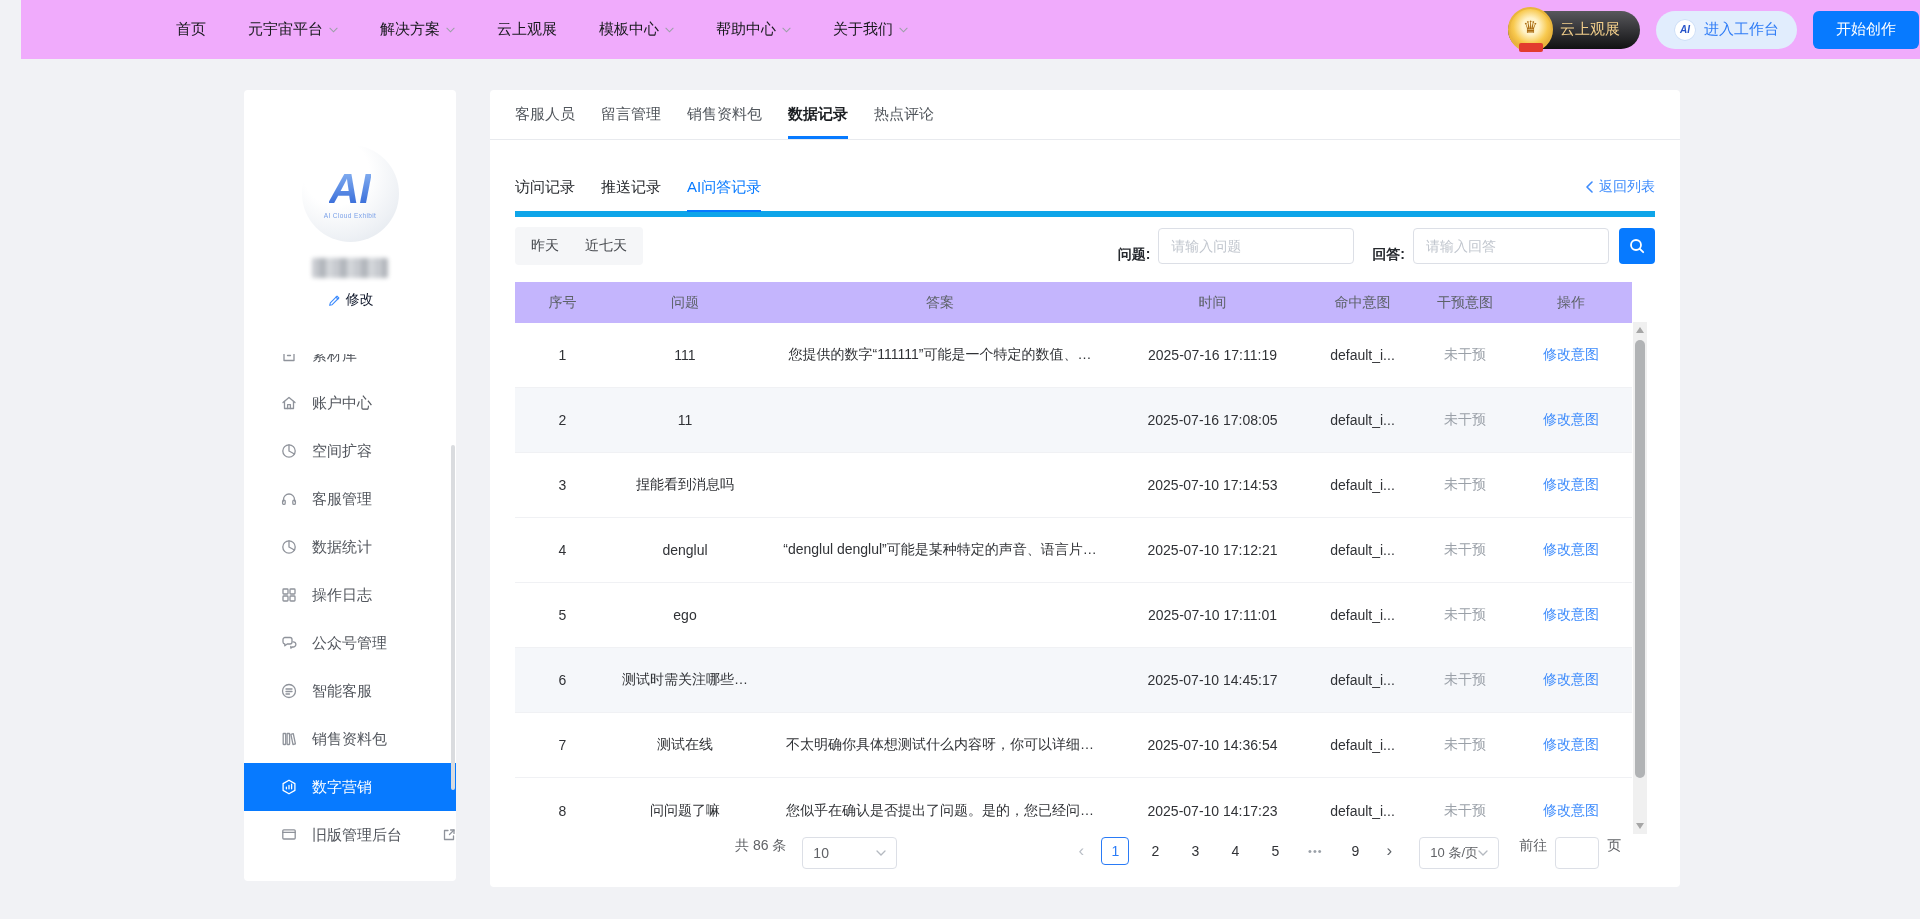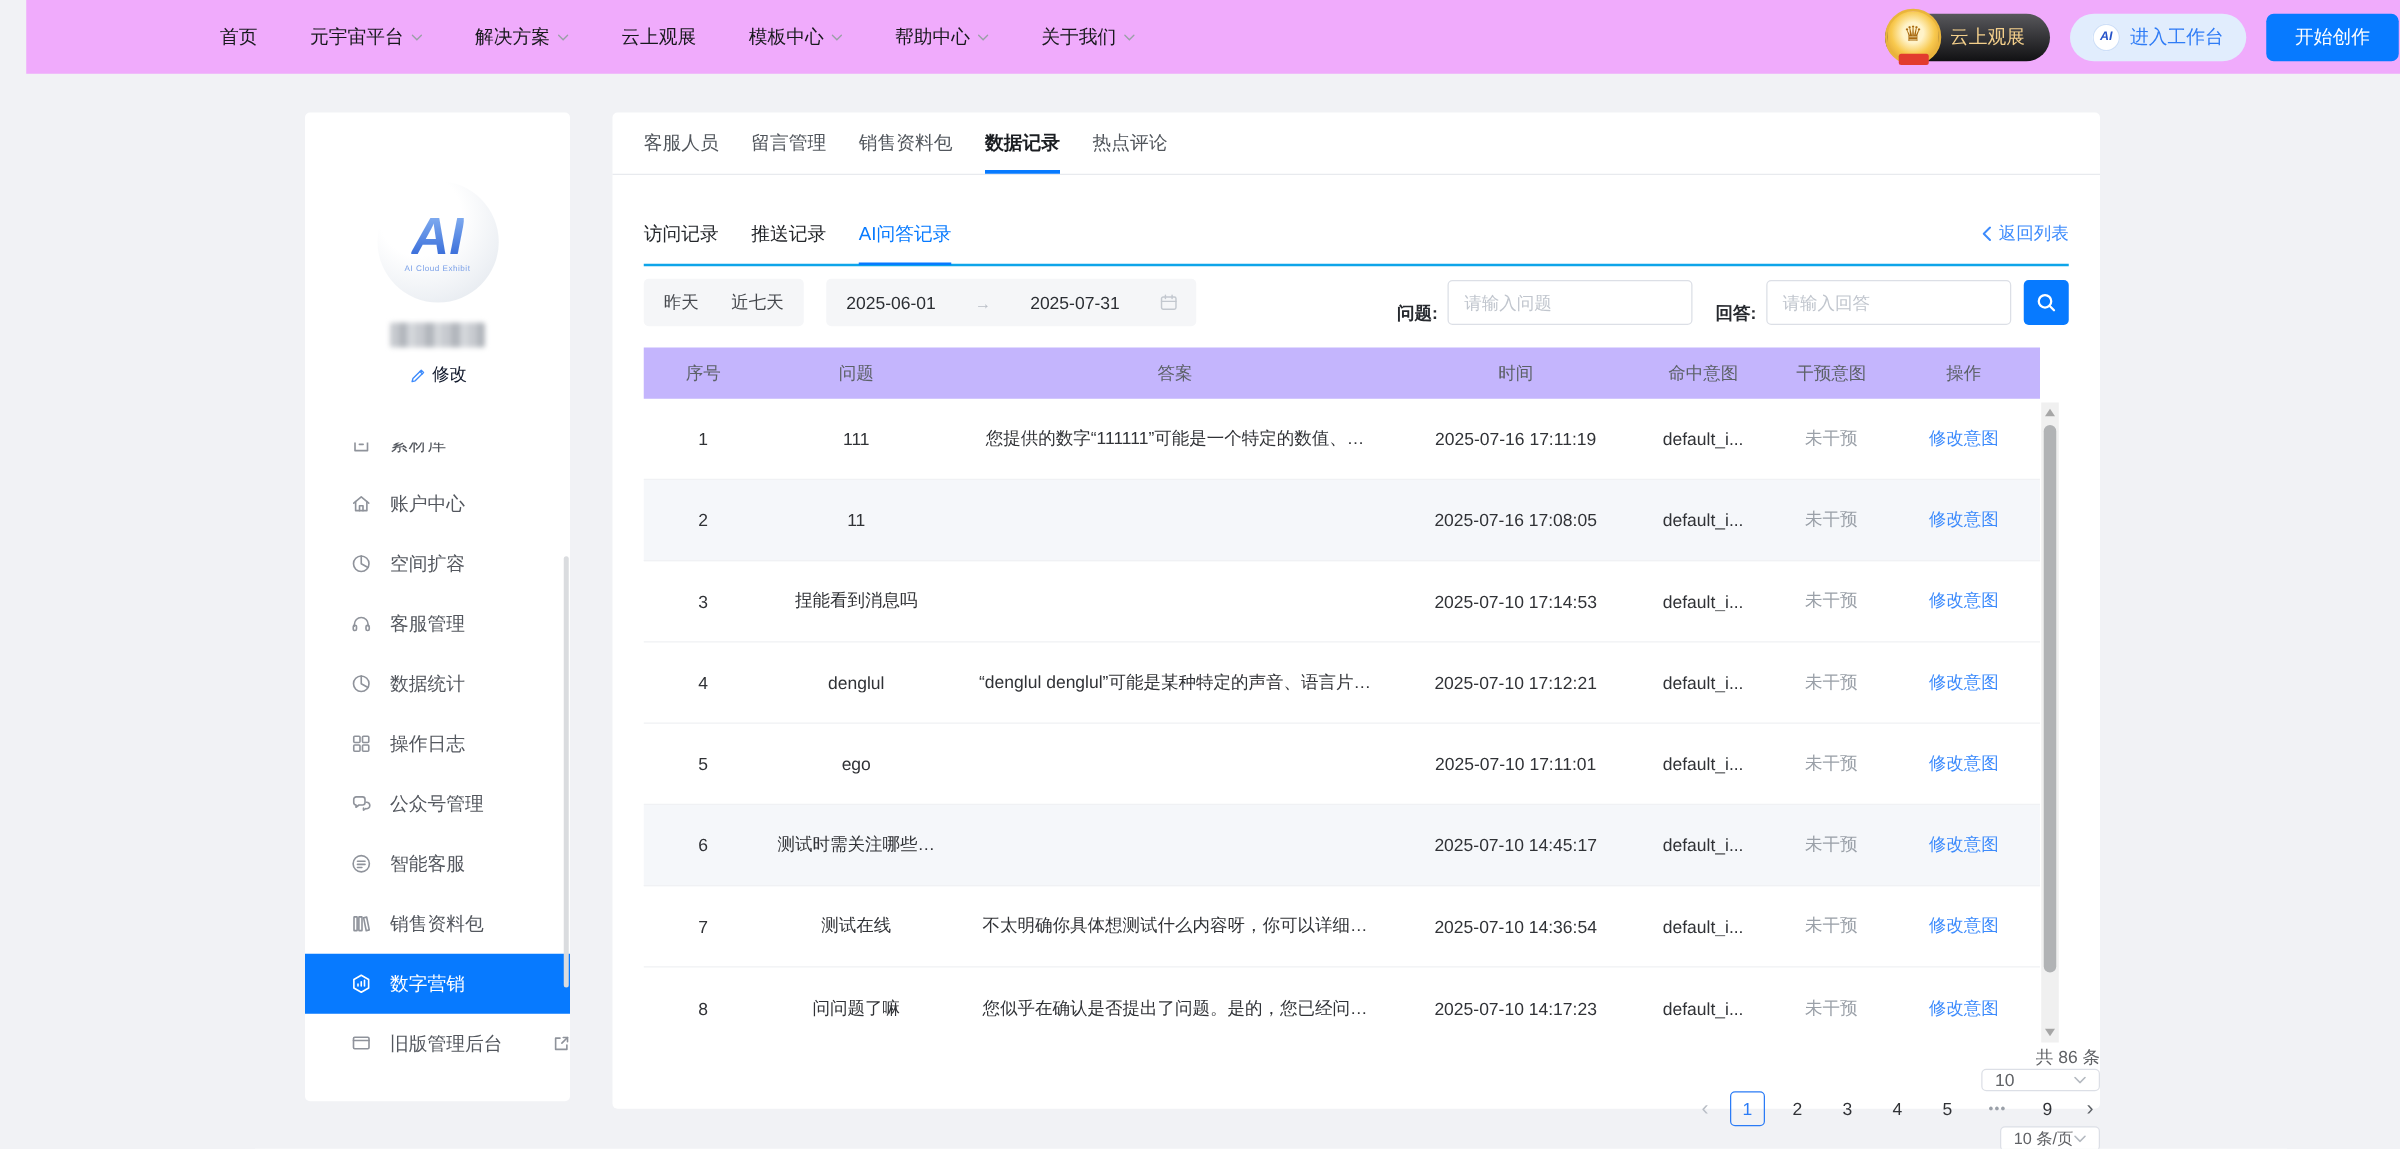--- a/index.html
+++ b/index.html
@@ -35,21 +35,21 @@
   .menu-item .ext { margin-left:24px; display:flex; }
   .icon { display:inline-flex; align-items:center; justify-content:center; }
   .side-scroll { position:absolute; right:1px; top:355px; width:4px; height:345px; background:#dadcdf; border-radius:2px; }
 
   
   .main-card { position:absolute; left:490px; top:90px; width:1190px; height:797px; background:#fff; border-radius:4px; }
   .tabs-row { height:50px; display:flex; align-items:stretch; padding-left:25px; gap:26px; border-bottom:1px solid #e8eaee; font-size:15px; color:#51565c; }
   .tab { display:flex; align-items:center; position:relative; cursor:pointer; }
   .tab.active { color:#1b1e22; font-weight:bold; }
   .tab.active::after { content:""; position:absolute; left:0; right:0; bottom:0; height:3px; background:#077aff; }
-  .subtabs-row { margin:38px 25px 0; display:flex; gap:26px; font-size:15px; color:#24272b; border-bottom:2px solid #0ea5e9; align-items:flex-start; }
+  .subtabs-row { margin:38px 25px 0; display:flex; gap:26px; font-size:15px; color:#24272b; border-bottom:6px solid #0ea5e9; align-items:flex-start; }
   .subtab { padding-bottom:13px; margin-bottom:-1px; border-bottom:2px solid transparent; cursor:pointer; }
   .subtab.active { color:#077aff; border-color:#077aff; font-weight:500; }
   .back-link { margin-left:auto; display:flex; align-items:center; gap:5px; color:#3d8bfc; font-size:14px; padding-bottom:13px; cursor:pointer; }
 
   .filter-row { margin:10px 25px 0; display:flex; align-items:center; }
   .quick { background:#f5f6f8; border-radius:4px; height:38px; display:flex; align-items:center; padding:0 16px; gap:26px; font-size:14px; color:#46494e; }
   .quick span { cursor:pointer; }
   .daterange { margin-left:18px; background:#f5f6f8; border-radius:4px; height:38px; width:296px; display:flex; align-items:center; justify-content:space-between; padding:0 14px 0 16px; font-size:14px; color:#2b2e33; cursor:pointer; }
   .date-arrow { color:#b9bec6; font-size:13px; }
   .filter-right { margin-left:auto; display:flex; align-items:flex-end; }
@@ -67,21 +67,21 @@
   .cell { text-align:center; overflow:hidden; text-overflow:ellipsis; white-space:nowrap; }
   .c0{width:95px} .c1{width:150px} .c2{width:360px} .c3{width:185px} .c4{width:115px} .c5{width:90px} .c6{width:122px}
   .muted { color:#9aa0a8; }
   .link { color:#3d8bfc; cursor:pointer; }
 
   .t-scrollbar { position:absolute; left:1143px; top:232px; width:14px; height:512px; background:#f0f0f0; }
   .sb-up { position:absolute; top:5px; left:3px; width:0; height:0; border-left:4px solid transparent; border-right:4px solid transparent; border-bottom:6px solid #a6a6a6; }
   .sb-down { position:absolute; bottom:5px; left:3px; width:0; height:0; border-left:4px solid transparent; border-right:4px solid transparent; border-top:6px solid #a6a6a6; }
   .sb-thumb { position:absolute; top:18px; left:2px; width:10px; height:438px; background:#b1b3b5; border-radius:5px; }
 
-  .pager-row { position:absolute; left:0; right:0; top:747px; height:40px; display:flex; align-items:flex-end; font-size:14px; color:#303236; padding-left:245px;flex-direction:column; }
+  .pager-row { position:absolute; left:0; right:0; top:747px; height:40px; display:flex; align-items:flex-start; font-size:14px; color:#303236; padding-left:245px; }
   .total { color:#606266; }
   .select-box { height:32px; border:1px solid #dcdfe6; border-radius:4px; display:flex; align-items:center; justify-content:space-between; padding:0 10px; color:#606266; cursor:pointer; background:#fff; }
   .sel-main { width:95px; margin-left:16px; }
   .pager { display:flex; align-items:center; gap:12px; margin-left:176px; }
   .p-arrow { color:#b9bec6; font-size:17px; width:16px; text-align:center; cursor:pointer; }
   .p-arrow.next { color:#5f6368; }
   .p-item { min-width:28px; height:28px; display:flex; align-items:center; justify-content:center; border-radius:4px; cursor:pointer; }
   .p-item.active { border:1px solid #2a7bf6; color:#2a7bf6; }
   .p-item.dots { color:#9aa0a8; letter-spacing:1px; font-size:11px; }
   .sel-size { width:80px; margin-left:22px; font-size:13px; }
@@ -318,31 +318,20 @@
           </span>
         <span>返回列表</span>
       </div>
     </div>
 
     <div class="filter-row">
       <div class="quick">
         <span>昨天</span>
         <span>近七天</span>
       </div>
-      <div class="daterange">
-        <span>2025-06-01</span>
-        <span class="date-arrow">→</span>
-        <span>2025-07-31</span>
-        <span class="icon">
-            <svg width="16" height="16" viewBox="0 0 18 18" fill="none" stroke="#c3c8cf" stroke-width="1.3" stroke-linecap="round">
-              <rect x="2.5" y="4" width="13" height="11" rx="1.5"></rect>
-              <path d="M6 2.5 V5.5 M12 2.5 V5.5 M2.5 8 H15.5"></path>
-            </svg>
-          </span>
-      </div>
       <div class="filter-right">
         <span class="f-label">问题:</span>
         <input class="f-input" placeholder="请输入问题" style="">
         <span class="f-gap"></span>
         <span class="f-label">回答:</span>
         <input class="f-input" placeholder="请输入回答" style="">
         <button class="search-btn">
           <span class="icon">
               <svg width="18" height="18" viewBox="0 0 18 18" fill="none" stroke="#fff" stroke-width="1.8" stroke-linecap="round">
                 <circle cx="8" cy="8" r="5"></circle>

